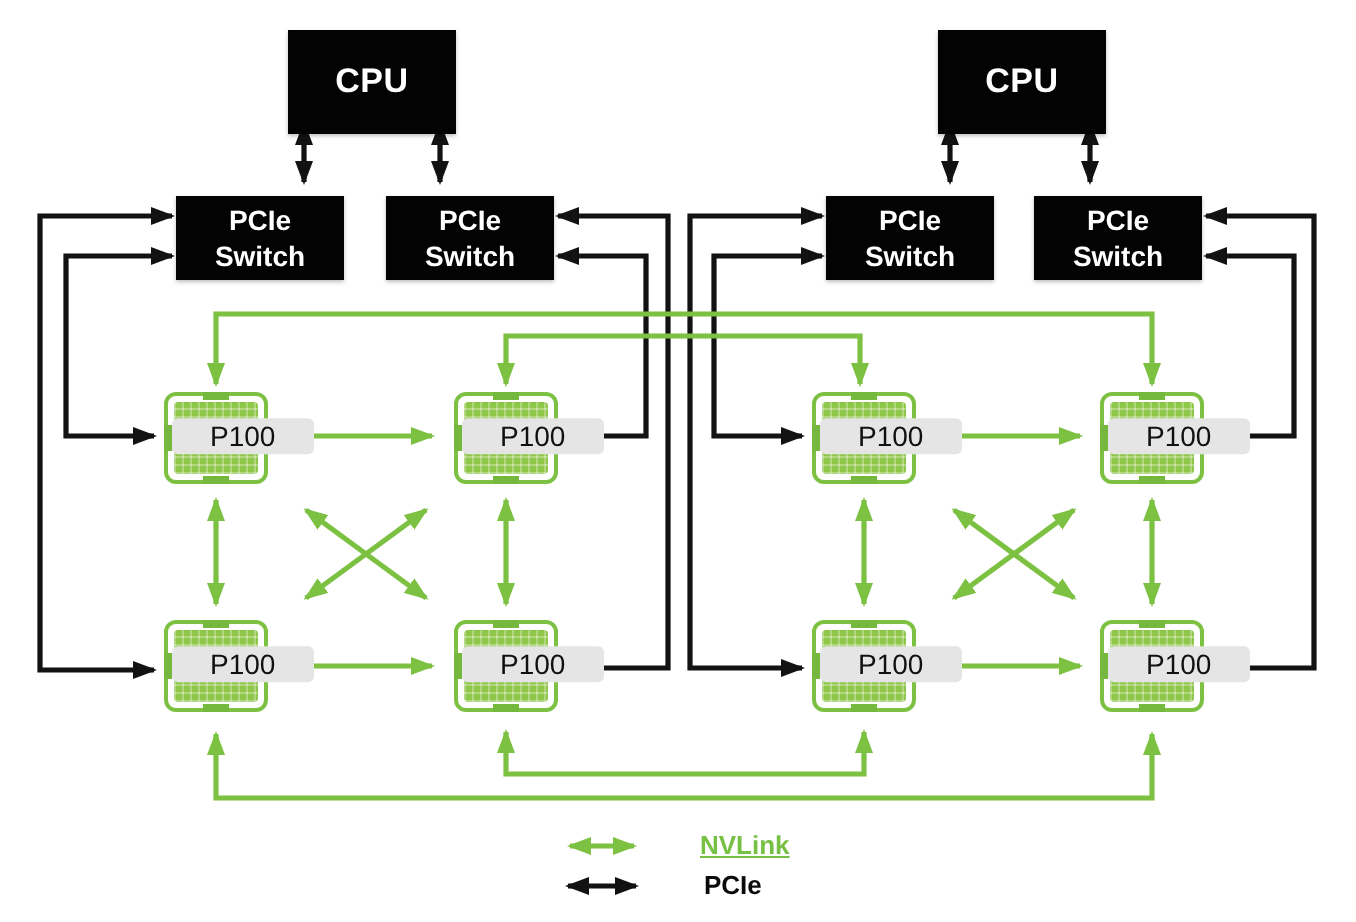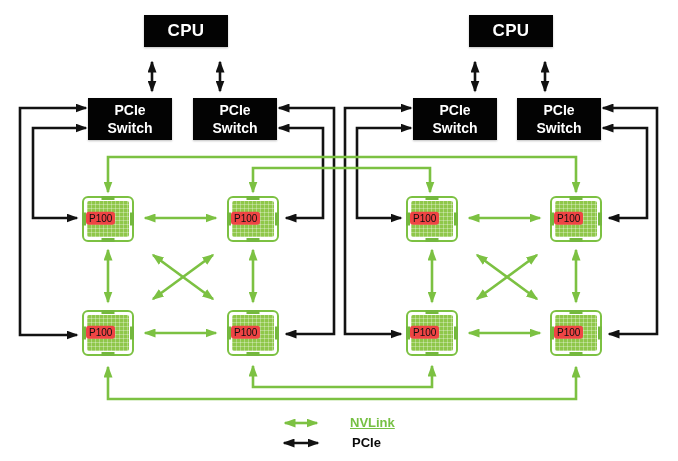--- a/index.html
+++ b/index.html
@@ -5,35 +5,35 @@
   html,body{margin:0;padding:0;background:#fff;}
   .stage{position:relative;width:678px;height:461px;background:#ffffff;overflow:hidden;
          font-family:"Liberation Sans",sans-serif;}
   .wires{position:absolute;left:0;top:0;width:678px;height:461px;}
   .ln{fill:none;stroke-width:2.6px;}
   .ln.g{stroke:#7CC142;}
   .ln.b{stroke:#121212;}
   .blackbox{position:absolute;background:#030303;color:#fff;display:flex;flex-direction:column;
             align-items:center;justify-content:center;text-align:center;font-weight:bold;
             box-shadow:0 1px 2px rgba(0,0,0,.25);}
-  .cpu{width:84px;height:32px;font-size:17px;letter-spacing:.3px;}
+  .cpu{width:84px;height:52px;font-size:17px;letter-spacing:.3px;}
   .sw{width:84px;height:42px;font-size:14px;line-height:1.3;}
   .gpu{position:absolute;width:52px;height:46px;border:2px solid #7CC142;border-radius:6px;
        background:#fff;box-sizing:border-box;}
   .gpu .die{position:absolute;left:3px;right:3px;top:3px;bottom:3px;border-radius:2px;
        background-color:#8FC74A;
        background-image:repeating-linear-gradient(90deg,rgba(255,255,255,.30) 0 1px,transparent 1px 4px),
                         repeating-linear-gradient(0deg,rgba(255,255,255,.30) 0 1px,transparent 1px 4px);}
   .tab{position:absolute;background:#74B83E;}
   .tab.t{left:50%;top:-2px;transform:translateX(-50%);width:13px;height:4px;}
   .tab.bm{left:50%;bottom:-2px;transform:translateX(-50%);width:13px;height:4px;}
   .tab.l{top:50%;left:-2px;transform:translateY(-50%);width:4px;height:13px;}
   .tab.r{top:50%;right:-2px;transform:translateY(-50%);width:4px;height:13px;}
-  .gpu .lbl{position:absolute;left:2px;top:50%;transform:translateY(-55%);background:#ef4444;
-       border-radius:3px;padding:1px 3px;font-size:10px;color:#101010;white-space:nowrap;}
+  .gpu .lbl{position:absolute;left:2px;top:50%;transform:translateY(-55%);background:#e5e5e5;
+       border-radius:3px;padding:1px 19px;font-size:14px;color:#101010;white-space:nowrap;}
   .legend-label{position:absolute;font-weight:bold;font-size:13px;}
   .legend-label.nv{color:#76C043;left:350px;top:415px;text-decoration:underline;}
   .legend-label.pc{color:#0a0a0a;left:352px;top:435px;}
 </style>
 </head>
 <body>
 
 <div class="stage">
 
   <svg class="wires" viewBox="0 0 678 461" xmlns="http://www.w3.org/2000/svg">

